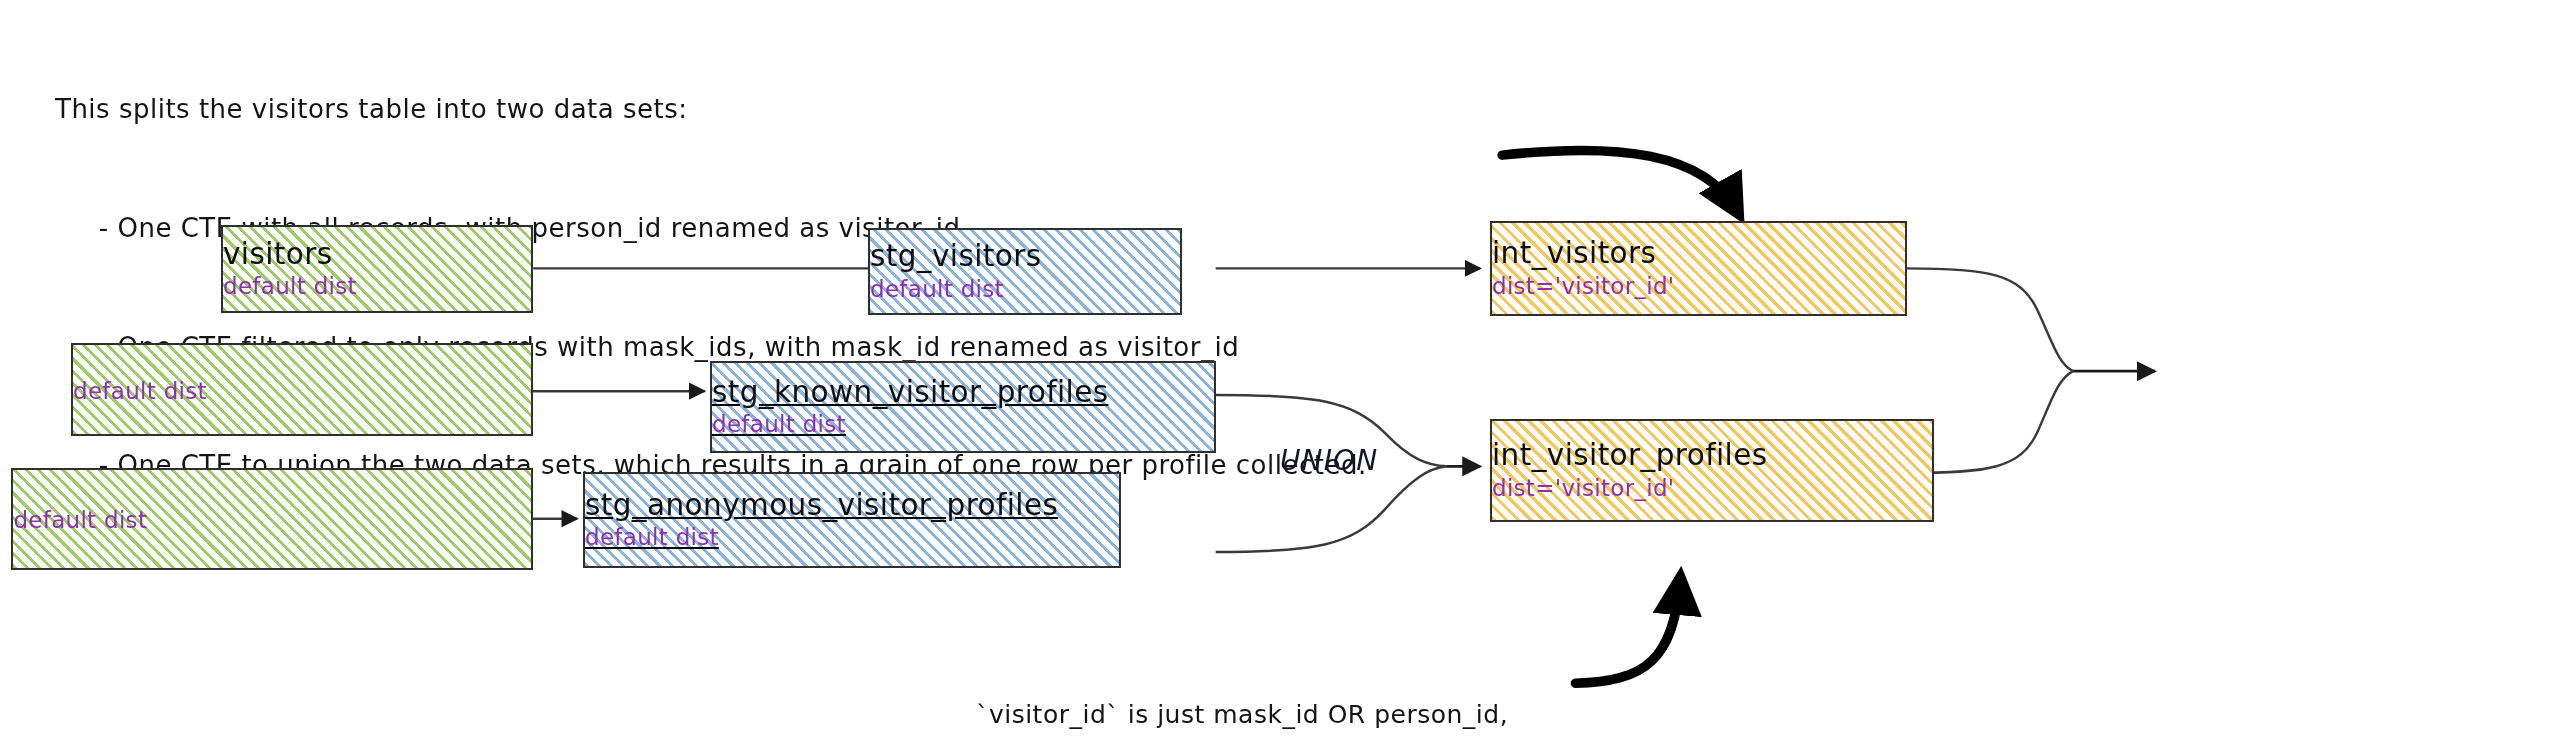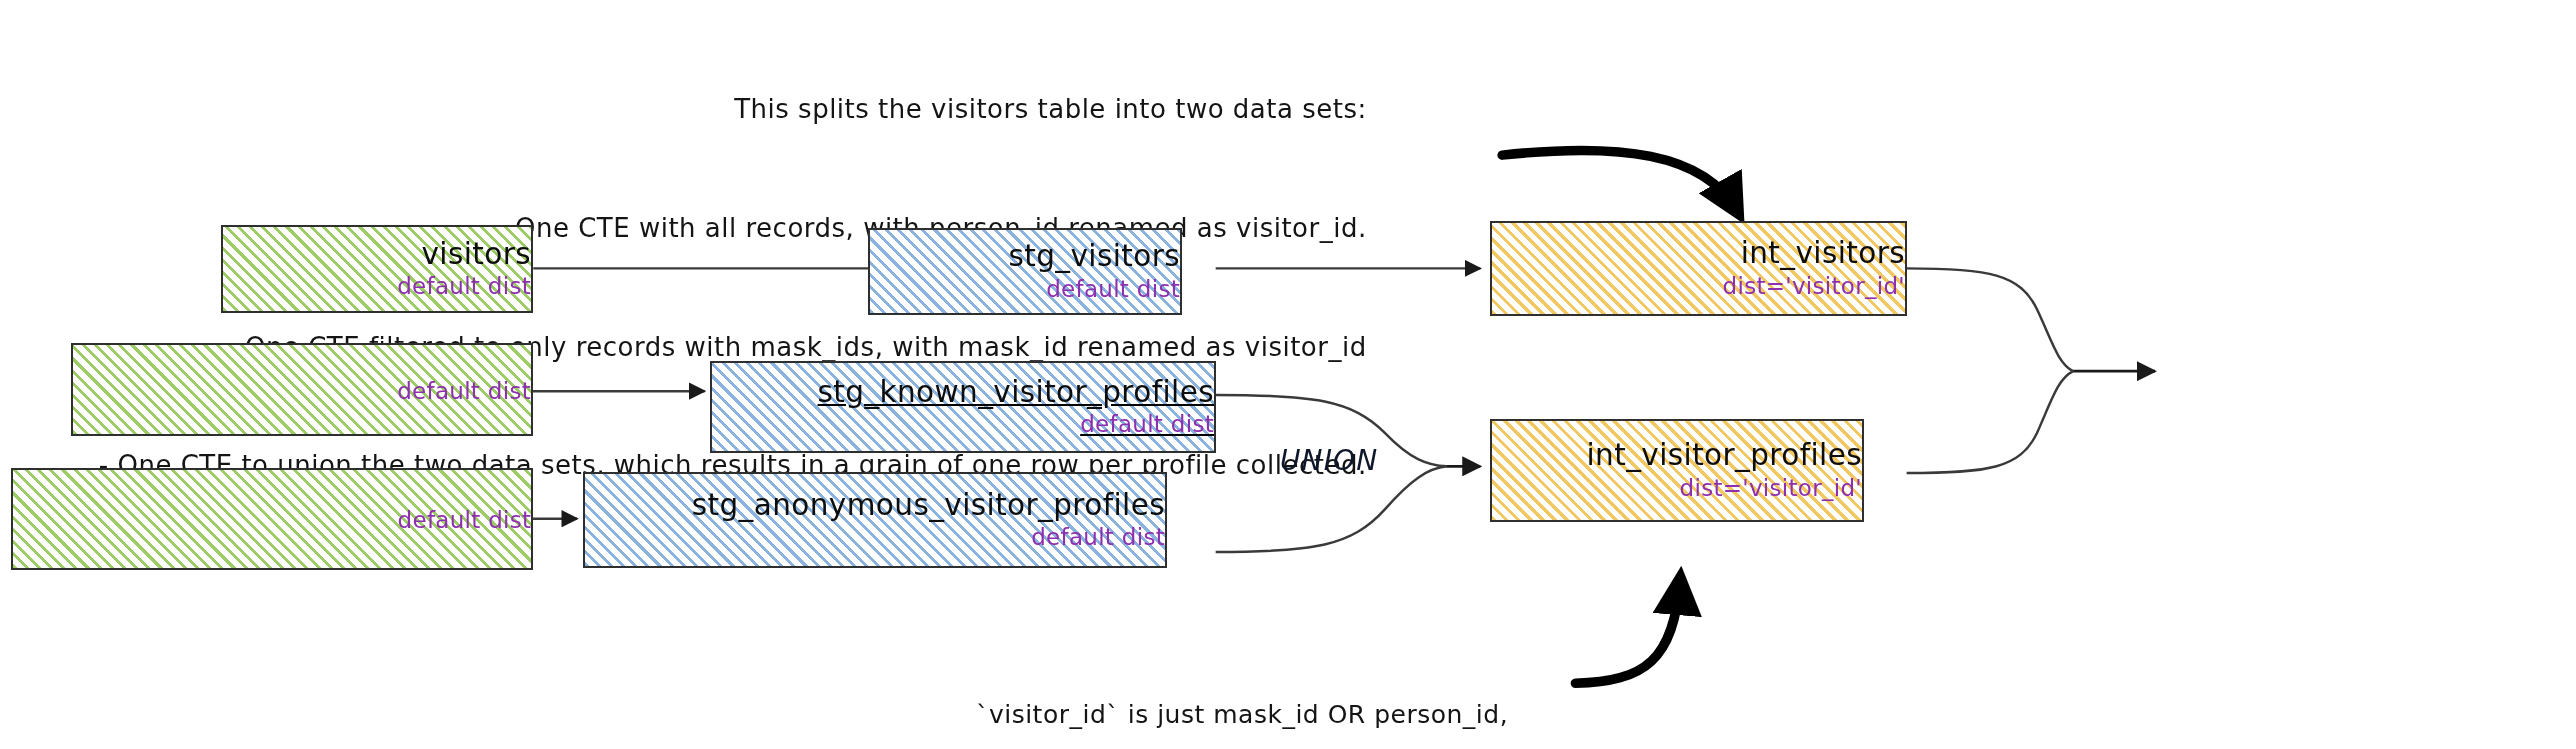--- a/index.html
+++ b/index.html
@@ -22,21 +22,20 @@
     color: #111111;
     letter-spacing: 0.5px;
     white-space: pre;
   }
 
   .note-block {
     position: absolute;
     line-height: 1.52;
     font-size: 26px;
     color: #141414;
-    text-align: right;
   }
   .note-line { white-space: pre; display: block; }
 
   .bottom-note {
     position: absolute;
     font-size: 25px;
     line-height: 1.42;
     color: #141414;
     text-align: center;
   }
@@ -50,21 +49,21 @@
     letter-spacing: 1.1px;
   }
 
   
   .node {
     position: absolute;
     box-sizing: border-box;
     border: 2.3px solid #2f2f2f;
     display: flex;
     flex-direction: column;
-    align-items: flex-end;
+    align-items: flex-start;
     justify-content: center;
     overflow: hidden;
   }
   .node .title {
     font-size: 29.5px;
     color: #0d0d0d;
     letter-spacing: 0.4px;
     line-height: 1.08;
     position: relative;
     z-index: 2;
@@ -212,31 +211,31 @@
   <div class="node hatch-blue" style="left:868px; top:228px; width:314px; height:87px;">
     <span class="title hand">stg_visitors</span>
     <span class="subtitle hand">default dist</span>
   </div>
 
   <div class="node hatch-blue" style="left:710px; top:361px; width:506px; height:92px;text-decoration:underline;">
     <span class="title hand">stg_known_visitor_profiles</span>
     <span class="subtitle hand">default dist</span>
   </div>
 
-  <div class="node hatch-blue" style="left:583px; top:472px; width:584px; height:96px;">
+  <div class="node hatch-blue" style="left:583px; top:472px; width:538px; height:96px;text-decoration:underline;">
     <span class="title hand">stg_anonymous_visitor_profiles</span>
     <span class="subtitle hand">default dist</span>
   </div>
 
   <div class="node hatch-yellow" style="left:1490px; top:221px; width:417px; height:95px;">
     <span class="title hand">int_visitors</span>
     <span class="subtitle hand">dist='visitor_id'</span>
   </div>
 
-  <div class="node hatch-yellow" style="left:1490px; top:419px; width:374px; height:103px;">
+  <div class="node hatch-yellow" style="left:1490px; top:419px; width:444px; height:103px;">
     <span class="title hand">int_visitor_profiles</span>
     <span class="subtitle hand">dist='visitor_id'</span>
   </div>
 
 
   <div class="union-label hand" style="left:1280px; top:444px;">UNION</div>
 
   <div class="bottom-note hand" style="left:928px; top:626px; width:628px;">
     <span class="note-line">`visitor_id` is just mask_id OR person_id,</span>
     

